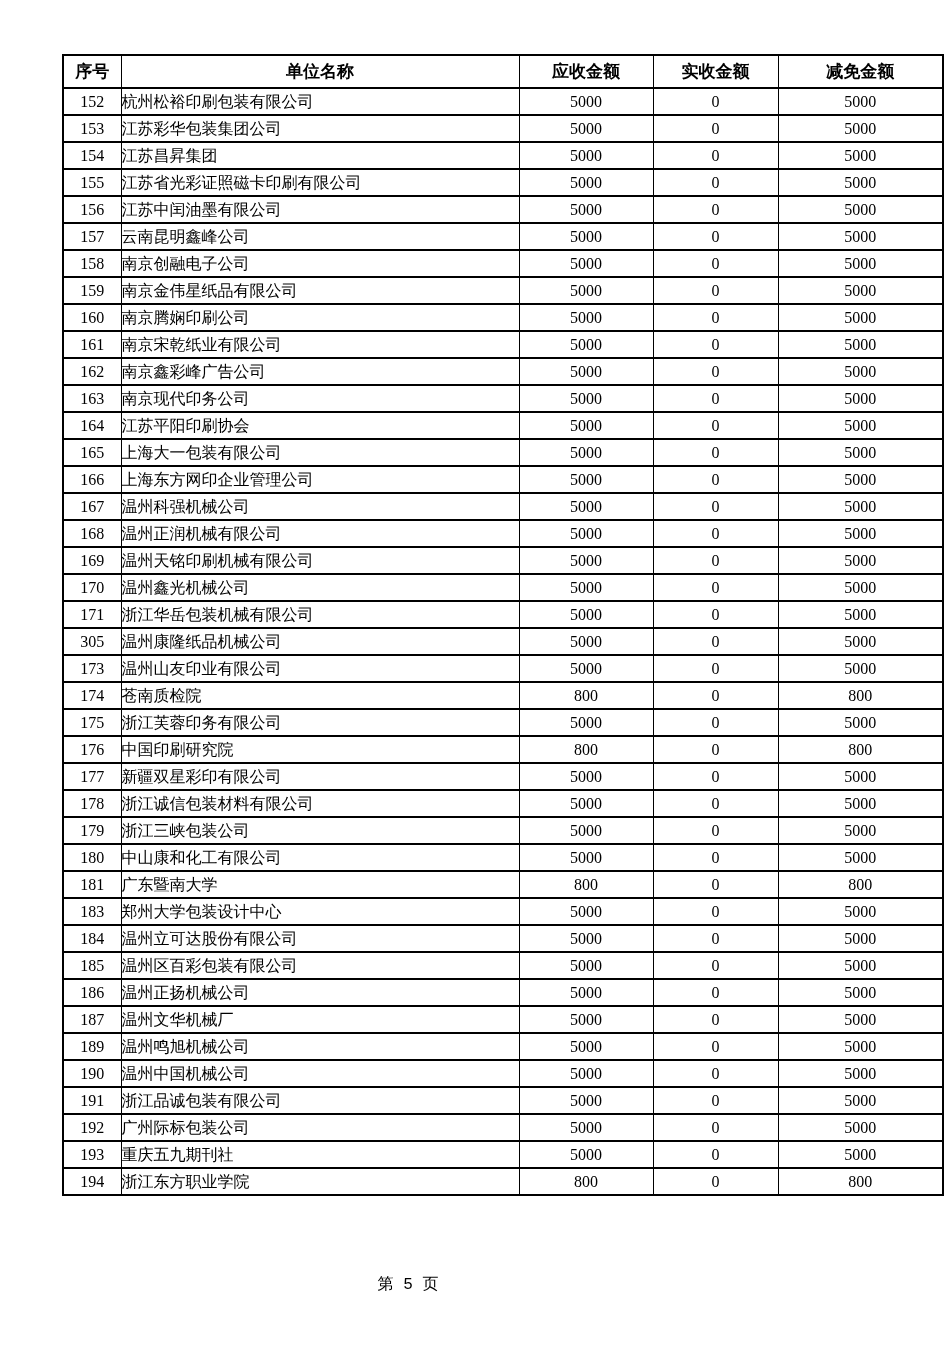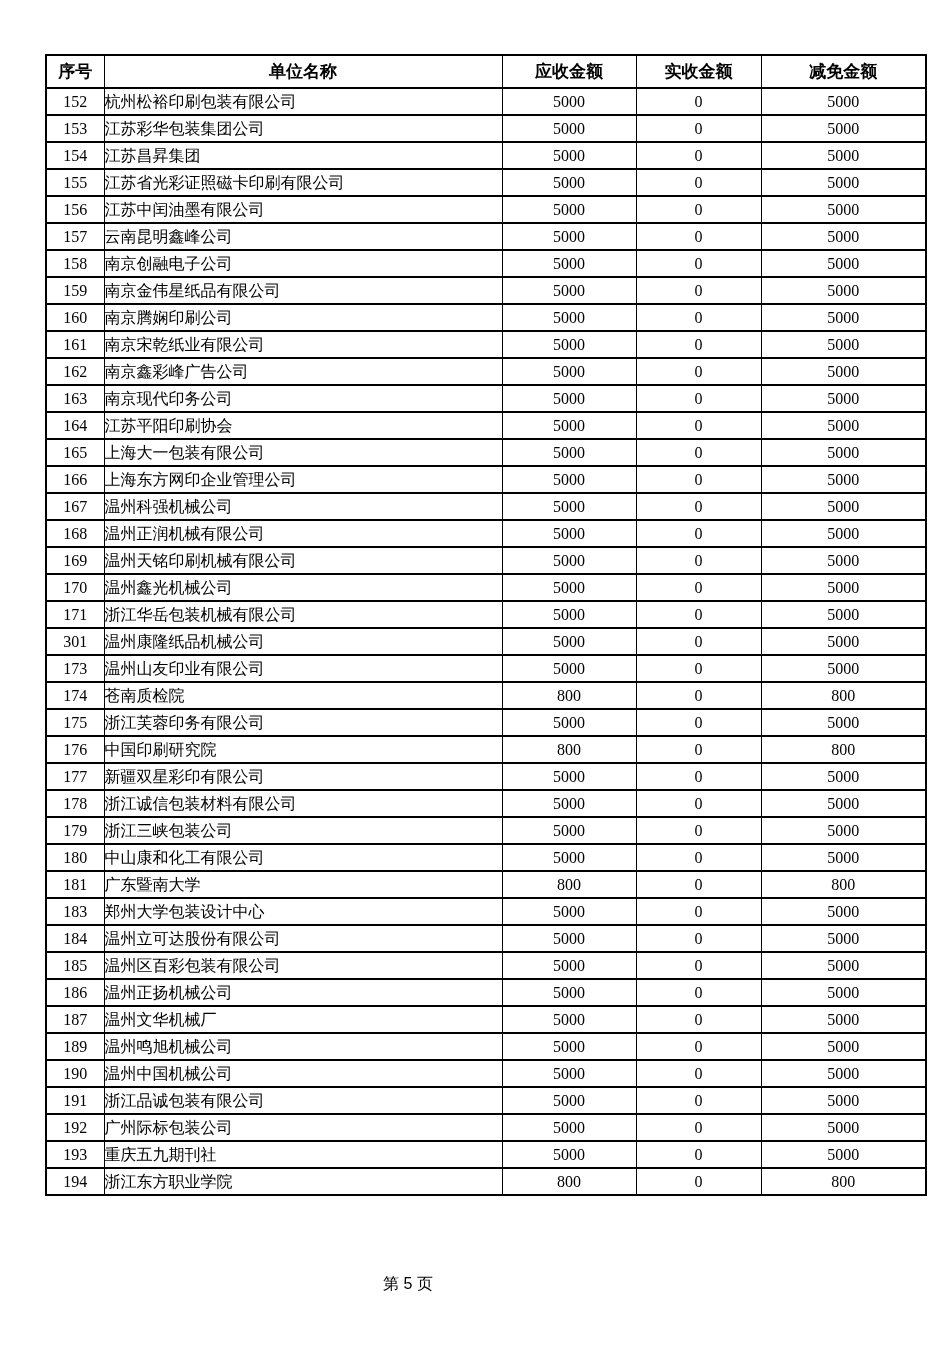--- a/index.html
+++ b/index.html
@@ -9,21 +9,21 @@
   body {
     width: 952px;
     height: 1347px;
     background: #ffffff;
     position: relative;
     font-family: "Liberation Serif", serif;
     color: #000000;
   }
   .doc-table {
     position: absolute;
-    left: 45px;
+    left: 62px;
     top: 54px;
     width: 878px;
     border-collapse: collapse;
     table-layout: fixed;
   }
   .doc-table th,
   .doc-table td {
     border-left: 1px solid #000;
     border-right: 1px solid #000;
     border-top: 2px solid #000;
@@ -53,21 +53,21 @@
   .col-receivable { width: 134px; text-align: center; }
   .col-received   { width: 125px; text-align: center; }
   .col-waived     { width: 165px; text-align: center; }
   .page-footer {
     position: absolute;
     top: 1274px;
     left: 0;
     width: 816px;
     text-align: center;
     font-size: 16px;
-    font-family: Liberation Sans, sans-serif;
+    font-family: Liberation Mono, monospace;
     color: #000000;
   }
 </style>
 </head>
 <body>
 
 <div>
   <table class="doc-table">
     <colgroup>
       <col class="col-index">
@@ -220,21 +220,21 @@
           <td class="col-waived outer-r">5000</td>
         </tr>
         <tr>
           <td class="col-index outer-l">171</td>
           <td class="col-unit_name">浙江华岳包装机械有限公司</td>
           <td class="col-receivable">5000</td>
           <td class="col-received">0</td>
           <td class="col-waived outer-r">5000</td>
         </tr>
         <tr>
-          <td class="col-index outer-l">301</td>
+          <td class="col-index outer-l">305</td>
           <td class="col-unit_name">温州康隆纸品机械公司</td>
           <td class="col-receivable">5000</td>
           <td class="col-received">0</td>
           <td class="col-waived outer-r">5000</td>
         </tr>
         <tr>
           <td class="col-index outer-l">173</td>
           <td class="col-unit_name">温州山友印业有限公司</td>
           <td class="col-receivable">5000</td>
           <td class="col-received">0</td>

